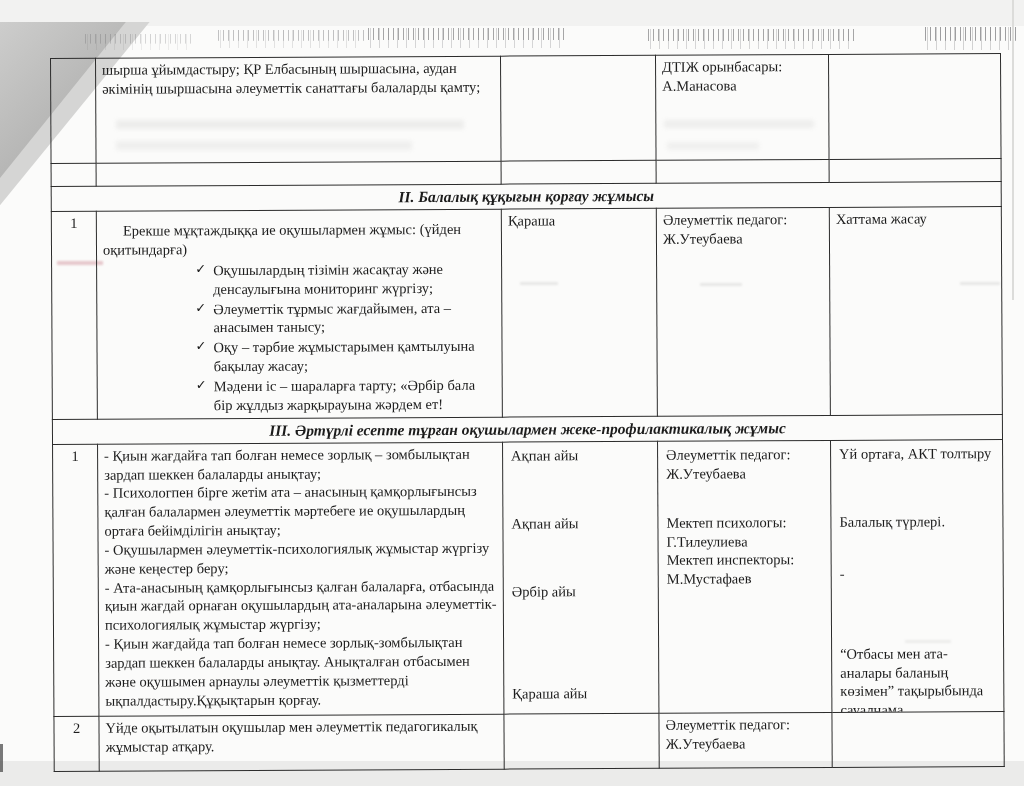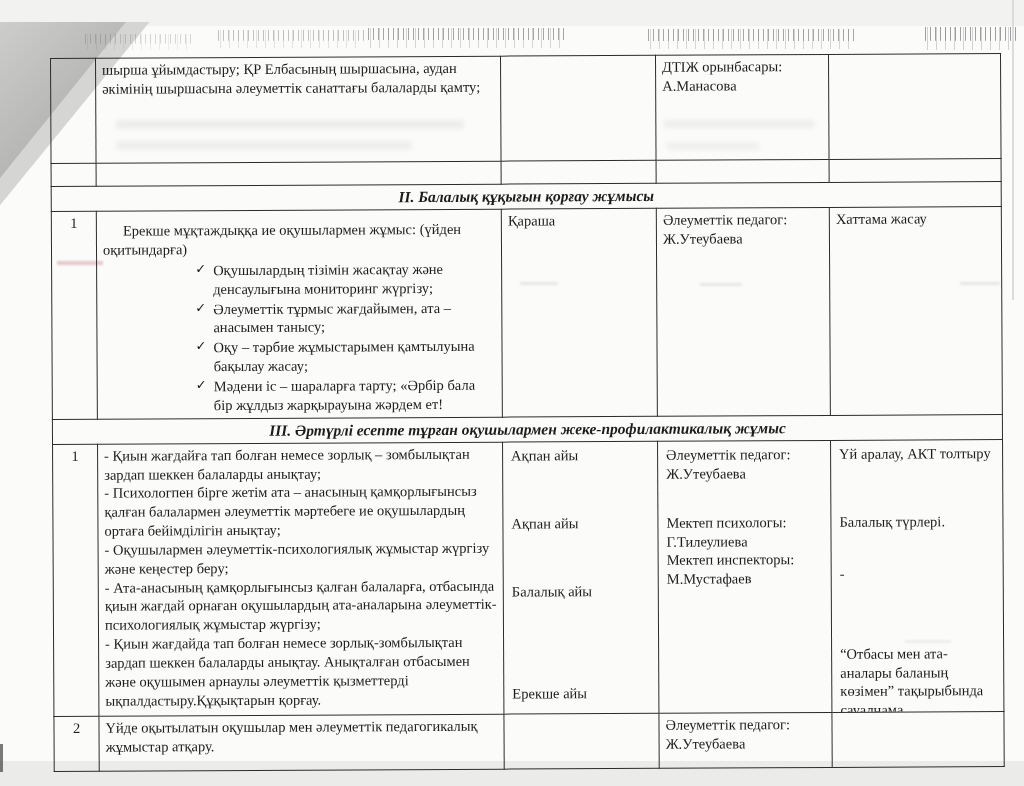--- a/index.html
+++ b/index.html
@@ -188,33 +188,33 @@
       <td class="content dash-list" style="white-space:normal">
         <p>- Қиын жағдайға тап болған немесе зорлық – зомбылықтан зардап шеккен балаларды анықтау;</p>
         <p>- Психологпен бірге жетім ата – анасының қамқорлығынсыз қалған балалармен әлеуметтік мәртебеге ие оқушылардың ортаға  бейімділігін анықтау;</p>
         <p>- Оқушылармен әлеуметтік-психологиялық жұмыстар жүргізу және кеңестер беру;</p>
         <p>- Ата-анасының қамқорлығынсыз қалған балаларға, отбасында қиын жағдай орнаған оқушылардың ата-аналарына әлеуметтік-психологиялық жұмыстар жүргізу;</p>
         <p>-  Қиын жағдайда тап болған немесе зорлық-зомбылықтан зардап шеккен балаларды анықтау. Анықталған отбасымен және оқушымен арнаулы әлеуметтік қызметтерді ықпалдастыру.Құқықтарын қорғау.</p>
       </td>
       <td class="rel">
         <div class="slot tm0">Ақпан айы</div>
         <div class="slot tm1">Ақпан айы</div>
-        <div class="slot tm2">Балалық айы</div>
-        <div class="slot tm3">Ерекше айы</div>
+        <div class="slot tm2">Әрбір айы</div>
+        <div class="slot tm3">Қараша айы</div>
       </td>
       <td class="rel">
         <div class="slot rp0">Әлеуметтік педагог:
 Ж.Утеубаева</div>
         <div class="slot rp1">Мектеп психологы:
 Г.Тилеулиева
 Мектеп инспекторы:
 М.Мустафаев</div>
       </td>
       <td class="rel">
-        <div class="slot rs0">Үй аралау, АКТ толтыру</div>
+        <div class="slot rs0">Үй ортаға, АКТ толтыру</div>
         <div class="slot rs1">Балалық түрлері.</div>
         <div class="slot rs2">-</div>
         <div class="slot rs3">“Отбасы мен ата-аналары баланың көзімен” тақырыбында сауалнама</div>
       </td>
     </tr>
 
     <tr style="height:55px">
       <td class="num">2</td>
       <td class="content">Үйде оқытылатын оқушылар мен әлеуметтік педагогикалық жұмыстар атқару.</td>
       <td></td>

